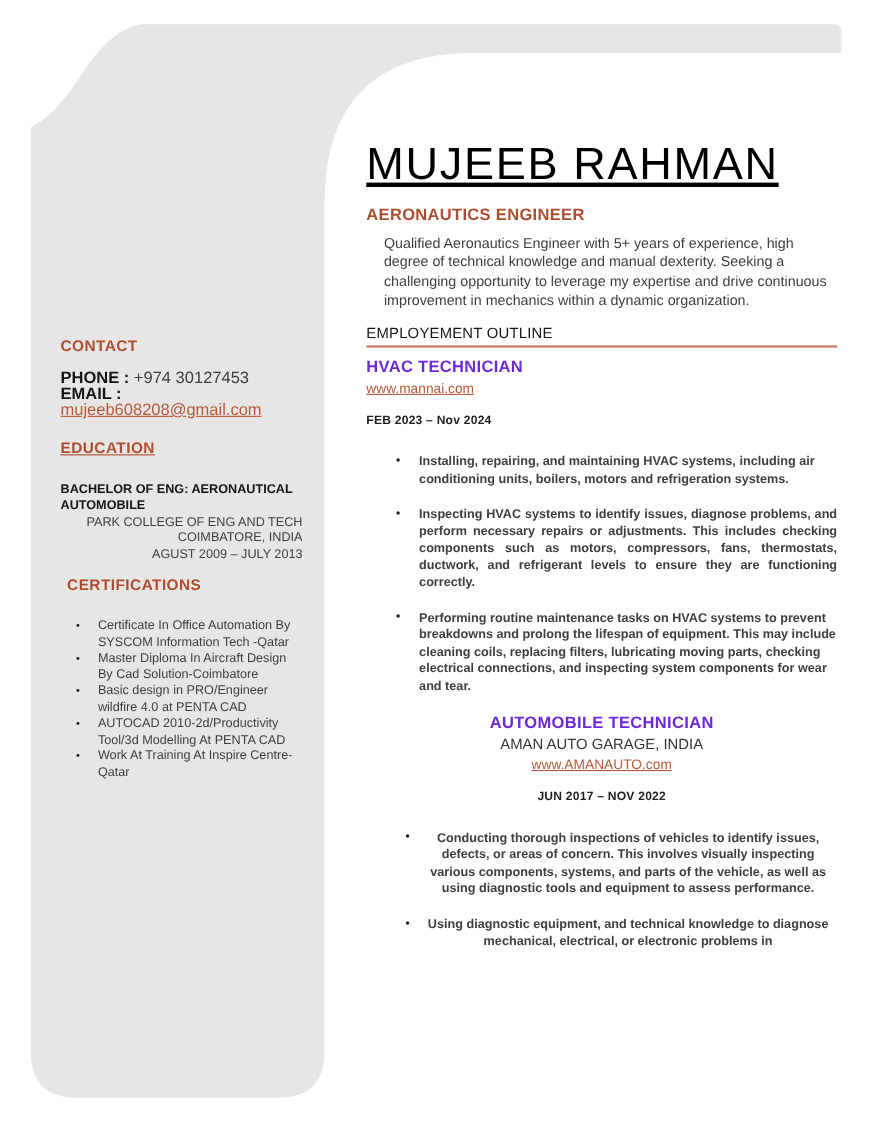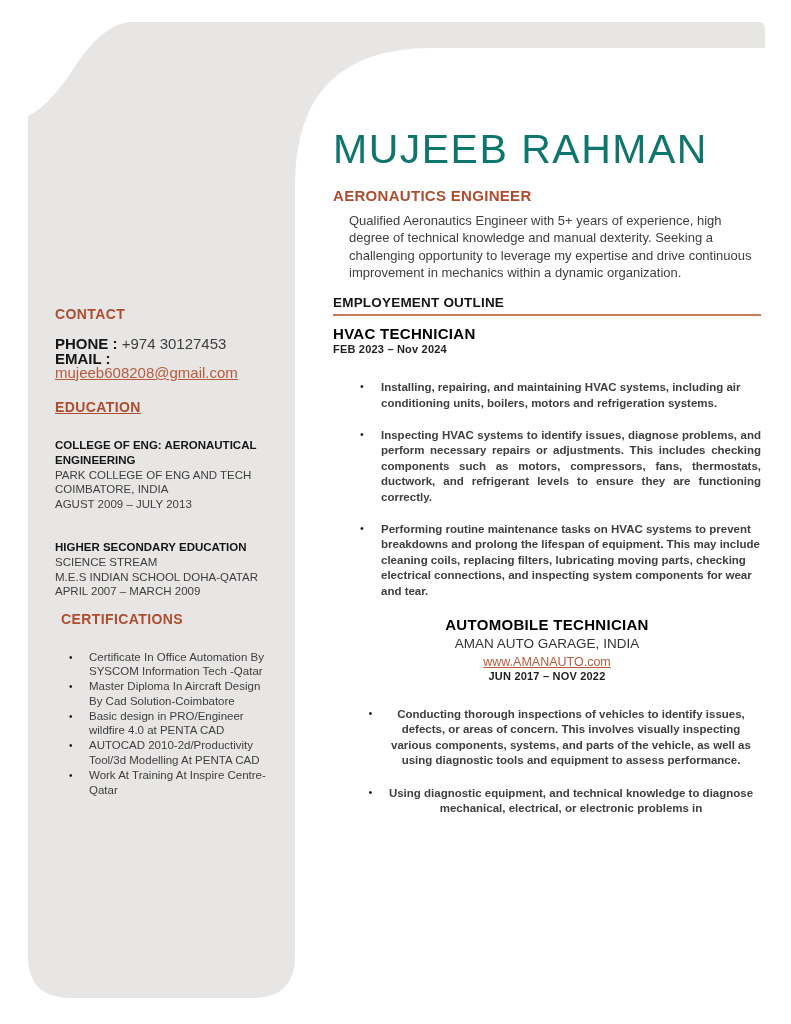--- a/index.html
+++ b/index.html
@@ -21,49 +21,49 @@
     font-size:14px;font-weight:bold;color:#ac4d2f;
     letter-spacing:.4px;margin:0;
   }
   .contact-lines{margin-top:15px;font-size:15px;line-height:14.5px;}
   .lbl{font-weight:bold;color:#151515;}
   a.link{color:#b55a3c;text-decoration:underline;cursor:pointer;}
   .edu-head{margin-top:18px;text-decoration:underline;}
   .edu-entry{margin-top:23px;}
   .edu-entry.second{margin-top:29px;}
   .edu-title{font-size:11.5px;font-weight:bold;color:#151515;line-height:15px;}
-  .edu-line{font-size:11.5px;line-height:14.5px;color:#3e3e3e;}
+  .edu-line{font-size:11.5px;line-height:14.5px;color:#3e3e3e;text-align:right;}
   .cert-head{margin-top:12px;margin-left:6px;}
   .cert-list{margin-top:23px;margin-left:14px;}
   .cert-item{display:flex;font-size:11.5px;line-height:14.8px;}
   .cert-item .dot{width:20px;flex:none;text-align:left;font-size:10px;padding-top:1px;color:#1a1a1a;}
   .cert-item .ct{flex:1;}
 
   
   .main{
     position:absolute;left:333px;top:128px;width:428px;z-index:2;
   }
   .person-name{
-    font-size:41px;font-weight:400;color:#0f766e;
-    letter-spacing:1.5px;line-height:43px;margin:0 0 16px 0;
+    font-size:41px;font-weight:400;color:#000000;
+    letter-spacing:1.5px;line-height:43px;margin:0 0 16px 0;text-decoration:underline;
   }
   .role-title{
     font-size:15px;font-weight:bold;color:#ac4d2f;
     letter-spacing:.3px;line-height:18px;margin:0 0 7px 0;
   }
   .summary{font-size:13px;line-height:17.3px;color:#3e3e3e;margin:0 0 14px 16px;}
   .emp-heading{
-    font-size:13.5px;font-weight:bold;color:#151515;letter-spacing:.2px;
+    font-size:13.5px;font-weight:normal;color:#151515;letter-spacing:.2px;
     padding-bottom:4px;border-bottom:2px solid #c97a58;margin:0 0 9px 0;
   }
-  .job-title{font-size:15px;font-weight:bold;color:#000000;line-height:18px;letter-spacing:.3px;}
+  .job-title{font-size:15px;font-weight:bold;color:#6d28d9;line-height:18px;letter-spacing:.3px;}
   .job-company{font-size:13.5px;line-height:17px;color:#333;margin-top:1px;}
   .job-project{font-size:12.5px;line-height:15px;margin-top:3px;color:#333;}
   .job-link{font-size:12.5px;line-height:15px;margin-top:3px;}
-  .job-dates{font-size:11px;font-weight:bold;color:#1f1f1f;letter-spacing:.2px;}
+  .job-dates{font-size:11px;font-weight:bold;color:#1f1f1f;margin-top:15px;letter-spacing:.2px;}
   .bullets{margin-top:25px;padding-left:27px;}
   .bullet{display:flex;margin-bottom:17px;}
   .bullet .dot{width:21px;flex:none;font-size:11px;color:#1a1a1a;}
   .bullet .bt{flex:1;font-size:11.5px;line-height:15.4px;color:#3e3e3e;font-weight:bold;}
   .bullet .bt.justify{text-align:justify;}
   .job2{margin-top:15px;text-align:center;}
 </style>
 </head>
 <body>
 
@@ -88,32 +88,26 @@
           <span class="lbl">EMAIL :</span>
           <a class="link">mujeeb608208@gmail.com</a>
         </div>
       </div>
     </div>
 
     <div>
       <div class="side-heading edu-head">EDUCATION</div>
 
       <div class="edu-entry">
-        <div class="edu-title">COLLEGE OF ENG: AERONAUTICAL ENGINEERING</div>
+        <div class="edu-title">BACHELOR OF ENG: AERONAUTICAL AUTOMOBILE</div>
         <div class="edu-line">PARK COLLEGE OF ENG AND TECH</div>
         <div class="edu-line">COIMBATORE, INDIA</div>
         <div class="edu-line">AGUST 2009 – JULY 2013</div>
       </div>
 
-      <div class="edu-entry second">
-        <div class="edu-title">HIGHER SECONDARY EDUCATION</div>
-        <div class="edu-line">SCIENCE STREAM</div>
-        <div class="edu-line">M.E.S INDIAN SCHOOL DOHA-QATAR</div>
-        <div class="edu-line">APRIL 2007 – MARCH 2009</div>
-      </div>
     </div>
 
     <div>
       <div class="side-heading cert-head">CERTIFICATIONS</div>
       <div class="cert-list">
         <div class="cert-item">
           <span class="dot">•</span>
           <span class="ct">Certificate In Office Automation By SYSCOM Information Tech -Qatar</span>
         </div>
         <div class="cert-item">
@@ -141,20 +135,23 @@
     <h1 class="person-name">MUJEEB RAHMAN</h1>
 
     <div class="role-title">AERONAUTICS ENGINEER</div>
 
     <p class="summary">Qualified Aeronautics Engineer with 5+ years of experience, high degree of technical knowledge and manual dexterity. Seeking a challenging opportunity to leverage my expertise and drive continuous improvement in mechanics within a dynamic organization.</p>
 
     <div class="emp-heading">EMPLOYEMENT OUTLINE</div>
 
     <div>
       <div class="job-title">HVAC TECHNICIAN</div>
+      <div class="job-link">
+        <a class="link">www.mannai.com</a>
+      </div>
       <div class="job-dates">FEB 2023 – Nov 2024</div>
 
       <div class="bullets">
         <div class="bullet">
           <span class="dot">•</span>
           <span class="bt">Installing, repairing, and maintaining HVAC systems, including air conditioning units, boilers, motors and refrigeration systems.</span>
         </div>
         <div class="bullet">
           <span class="dot">•</span>
           <span class="bt justify">Inspecting HVAC systems to identify issues, diagnose problems, and perform necessary repairs or adjustments. This includes checking components such as motors, compressors, fans, thermostats, ductwork, and refrigerant levels to ensure they are functioning correctly.</span>

